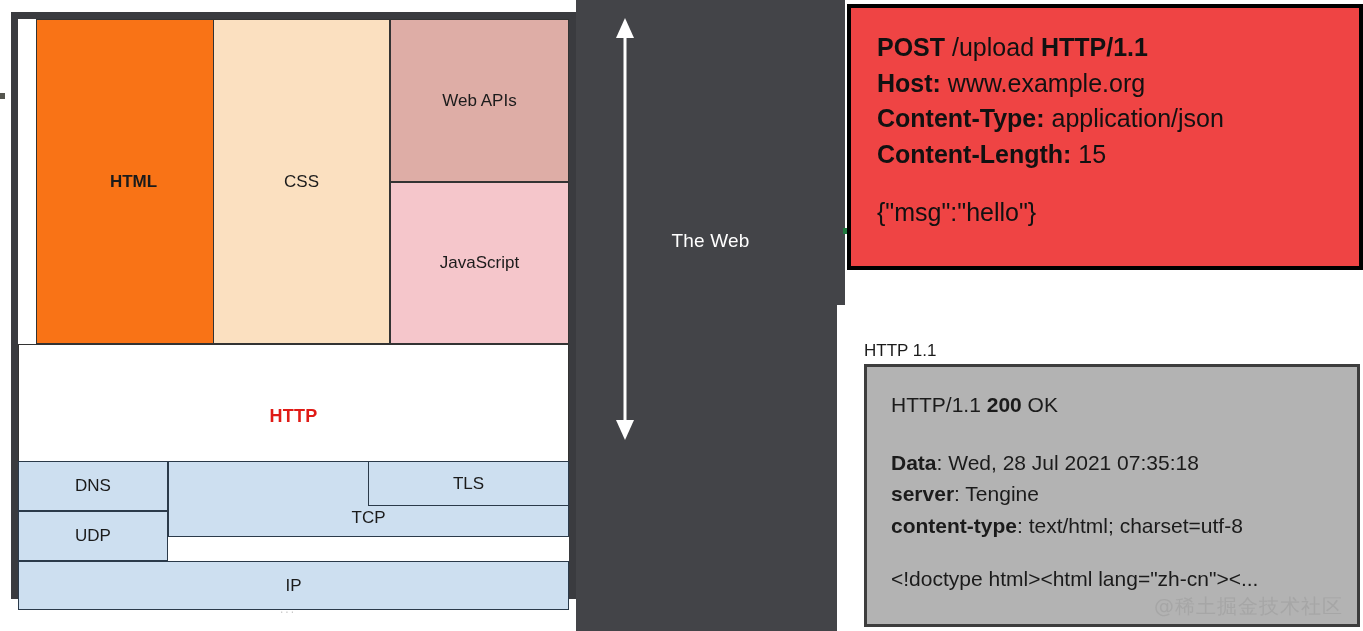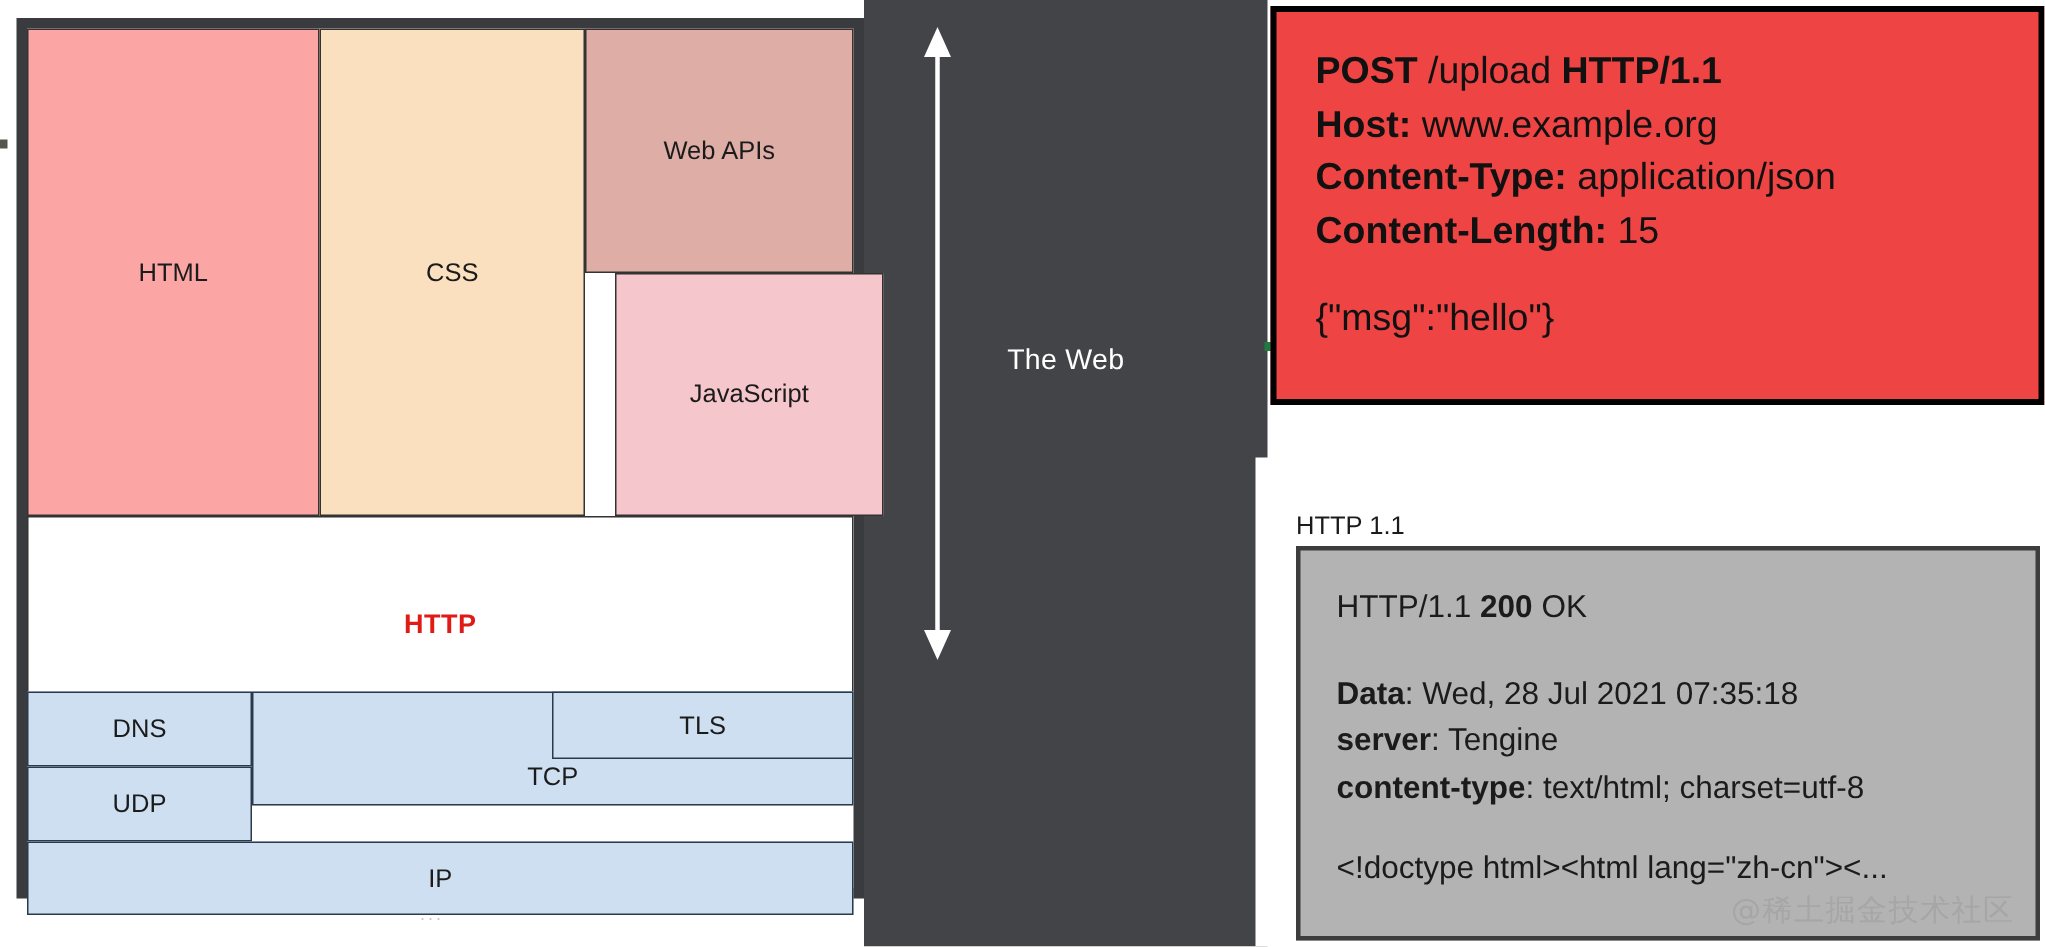--- a/index.html
+++ b/index.html
@@ -38,24 +38,24 @@
     position:relative;width:100%;height:100%;background:#ffffff;
   }
   .cell{
     position:absolute;box-sizing:border-box;
     border:1.4px solid #2b3a4a;
     display:flex;align-items:center;justify-content:center;
     font-size:17px;color:#1b1b1b;
   }
   .cell.lang{border-color:#333333;}
 
-  #cell-html{left:0;top:0;width:195px;height:325px;background:#fca5a5;}
+  #cell-html{left:18px;top:0;width:195px;height:325px;background:#f97316;font-weight:bold;}
   #cell-css {left:195px;top:0;width:177px;height:325px;background:#fbe0c0;}
   #cell-webapis{left:372px;top:0;width:179px;height:163px;background:#deada6;}
-  #cell-js   {left:392px;top:163px;width:179px;height:162px;background:#f5c6cb;}
+  #cell-js   {left:372px;top:163px;width:179px;height:162px;background:#f5c6cb;}
 
   #cell-http{
     left:0;top:325px;width:551px;height:144px;background:#ffffff;
     border:1.4px solid #333333;
   }
   #cell-http span{color:#e01b16;font-weight:bold;font-size:18px;letter-spacing:.3px;}
 
   #cell-dns{left:0;top:442px;width:150px;height:50px;background:#cddff0;text-align:right;}
   #cell-udp{left:0;top:492px;width:150px;height:50px;background:#cddff0;}
   #cell-tcp{left:150px;top:442px;width:401px;height:76px;background:#cddff0;

